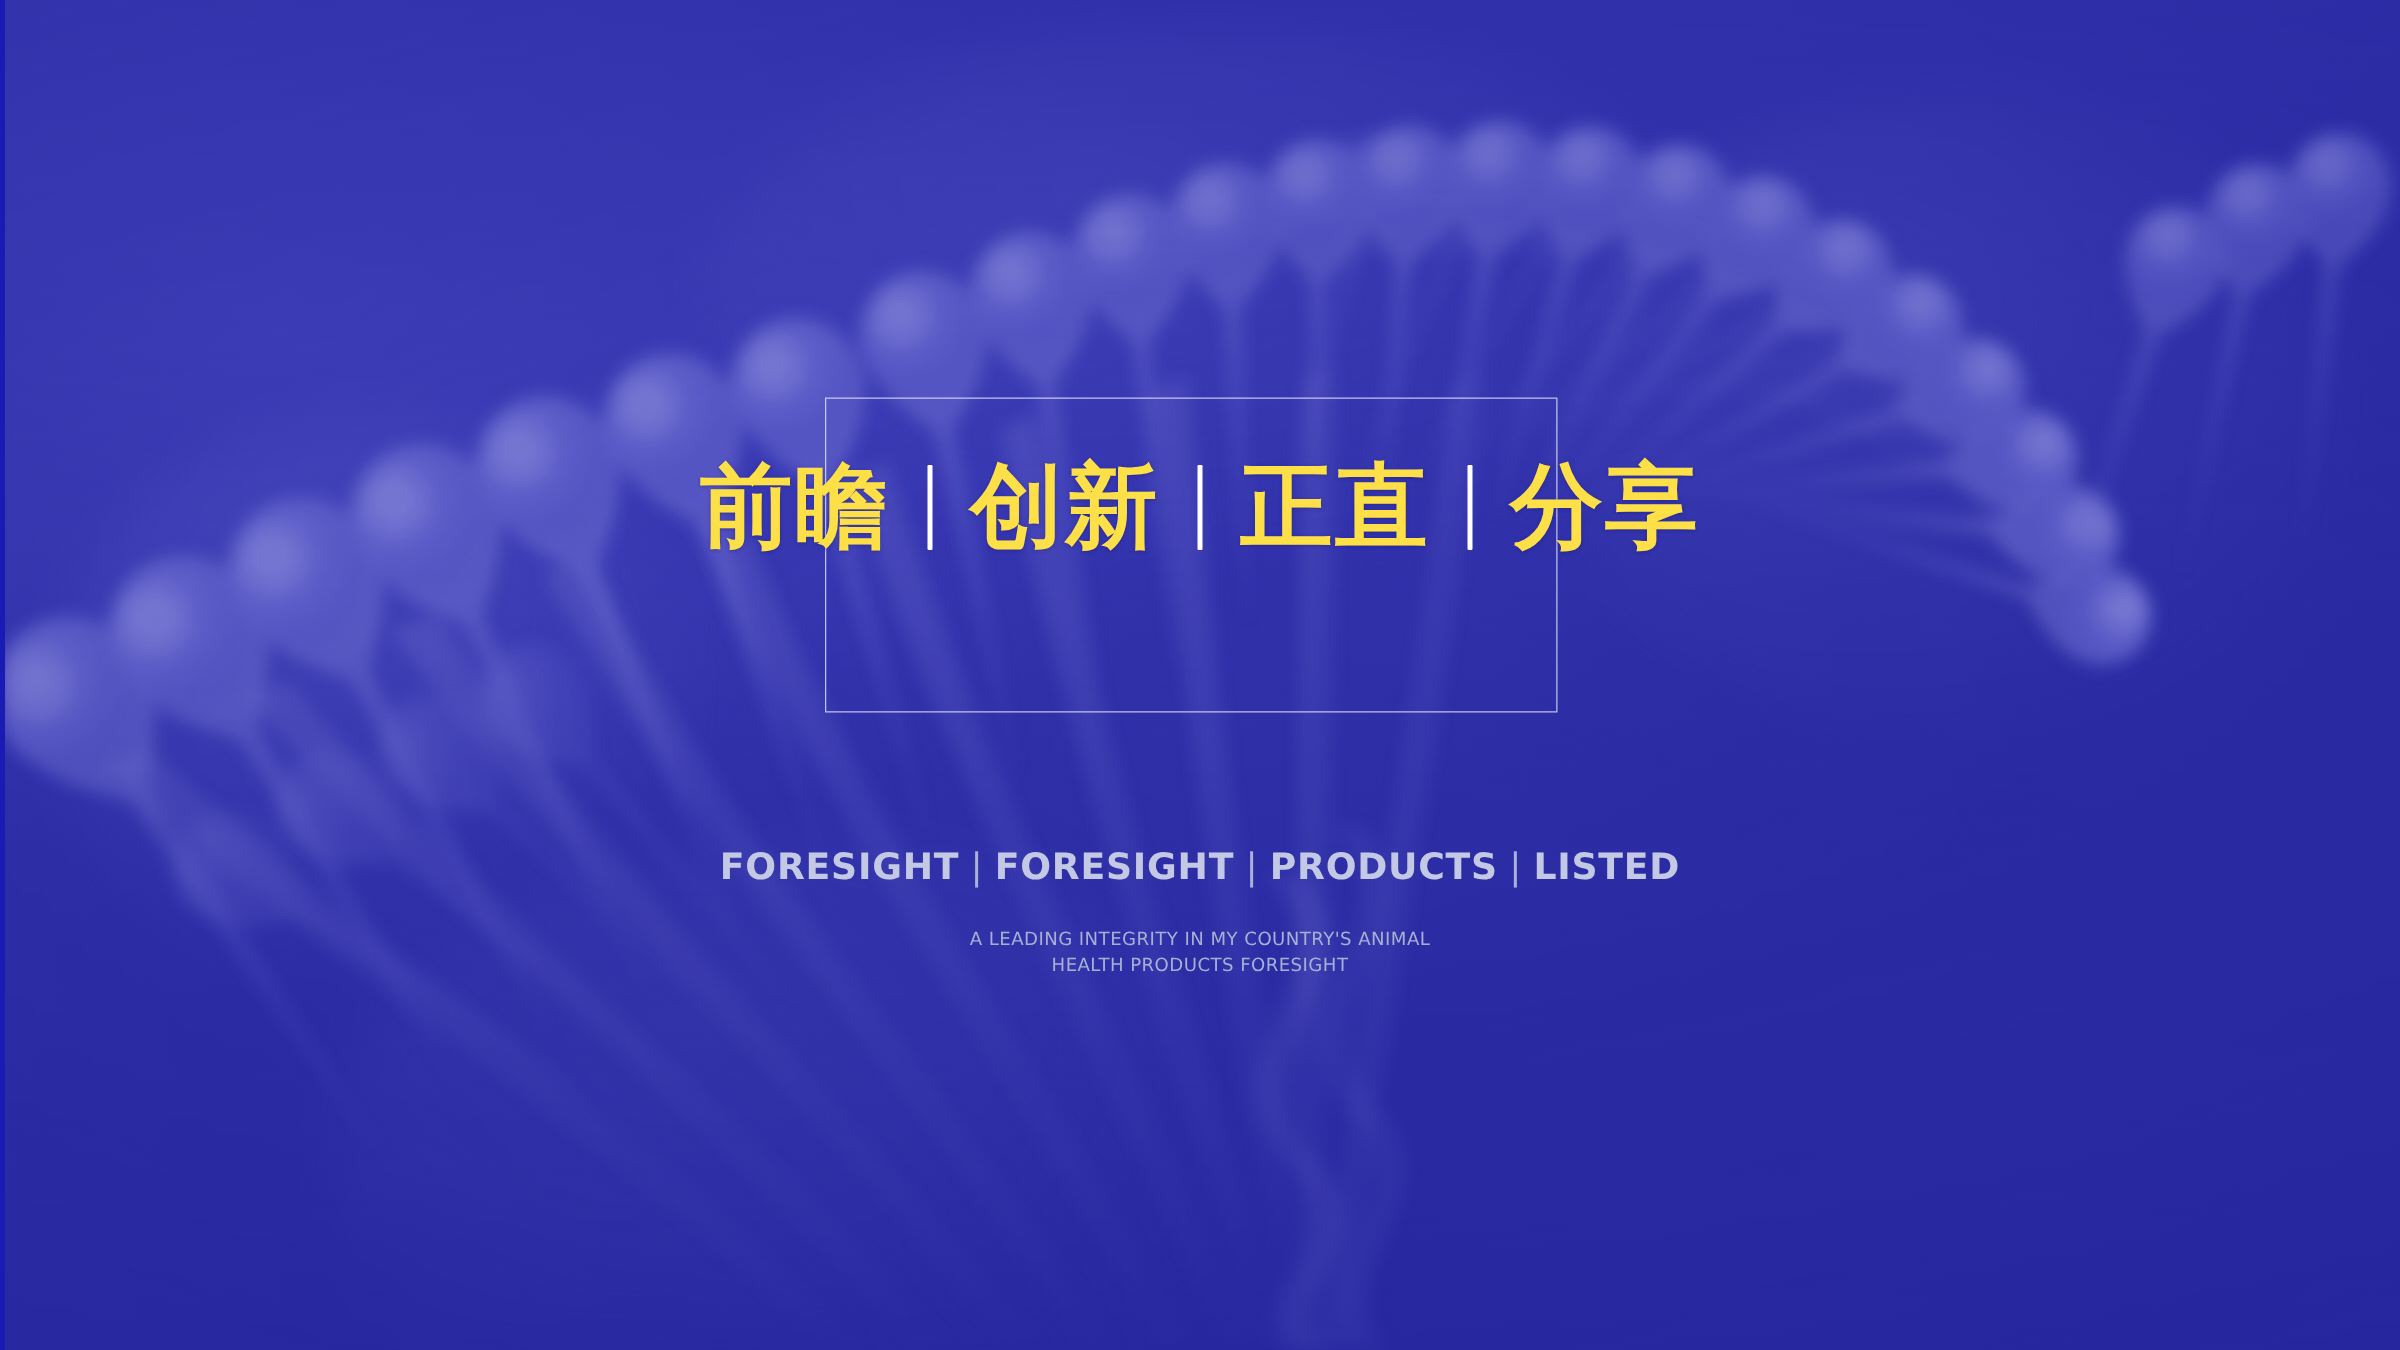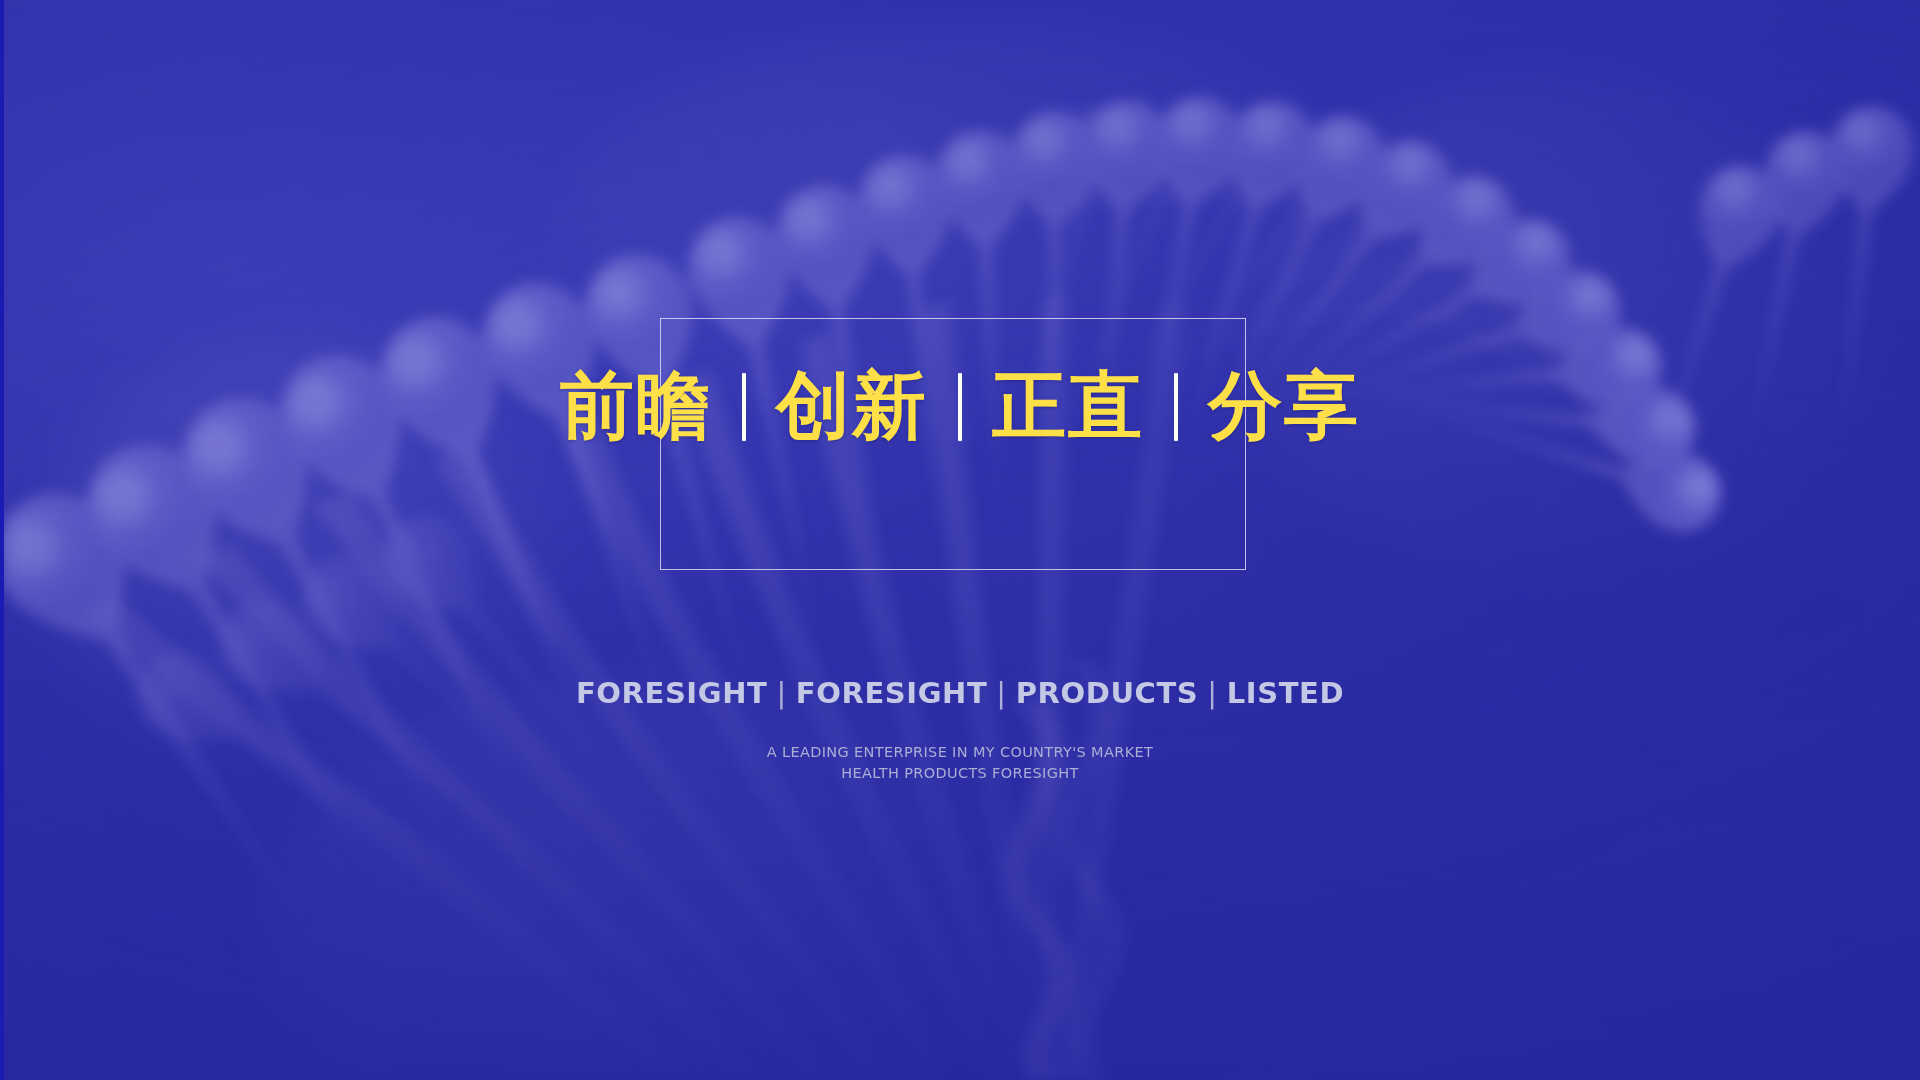--- a/index.html
+++ b/index.html
@@ -296,18 +296,18 @@
 
     <div class="headline">
       <span class="word">前瞻</span><span class="sep"></span><span class="word">创新</span><span class="sep"></span><span class="word">正直</span><span class="sep"></span><span class="word">分享</span>
     </div>
 
     <div class="en-values">
       <span>FORESIGHT</span><span class="en-sep">|</span><span>FORESIGHT</span><span class="en-sep">|</span><span>PRODUCTS</span><span class="en-sep">|</span><span>LISTED</span>
     </div>
 
     <div class="sub-lines">
-      <span class="sub-line">A LEADING ENTERPRISE IN MY COUNTRY'S MARKET</span>
+      <span class="sub-line">A LEADING INTEGRITY IN MY COUNTRY'S ANIMAL</span>
       <span class="sub-line">HEALTH PRODUCTS FORESIGHT</span>
     </div>
 
   </div>
 </div>
 
 </body></html>

